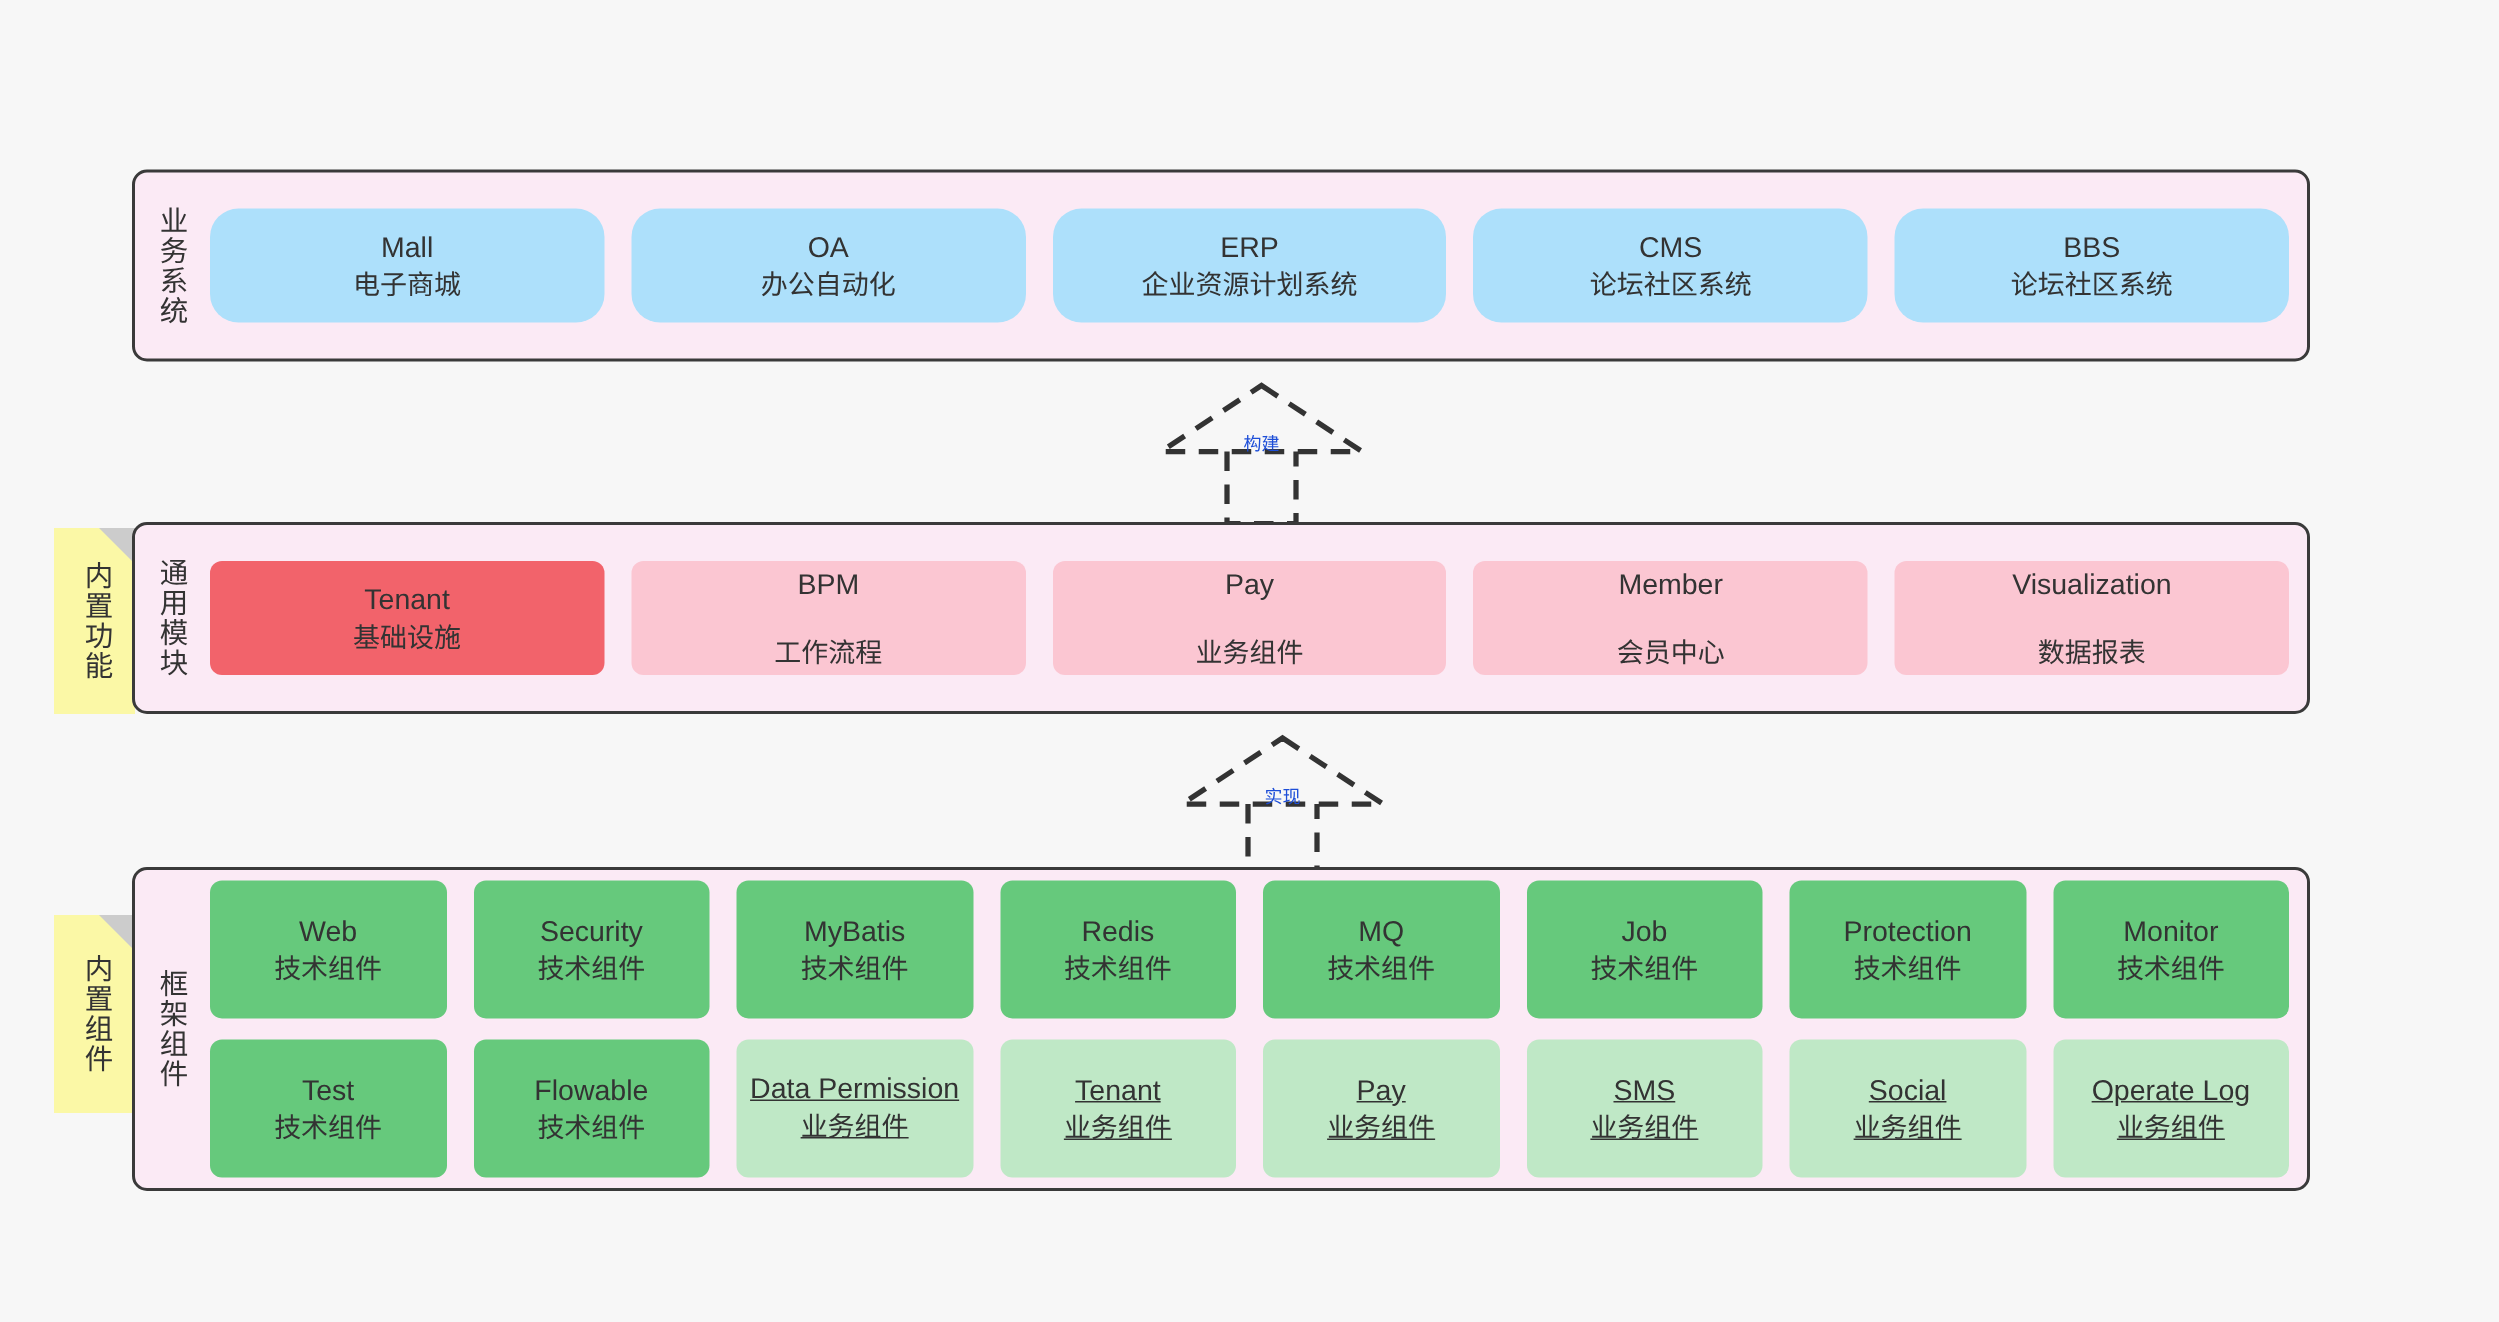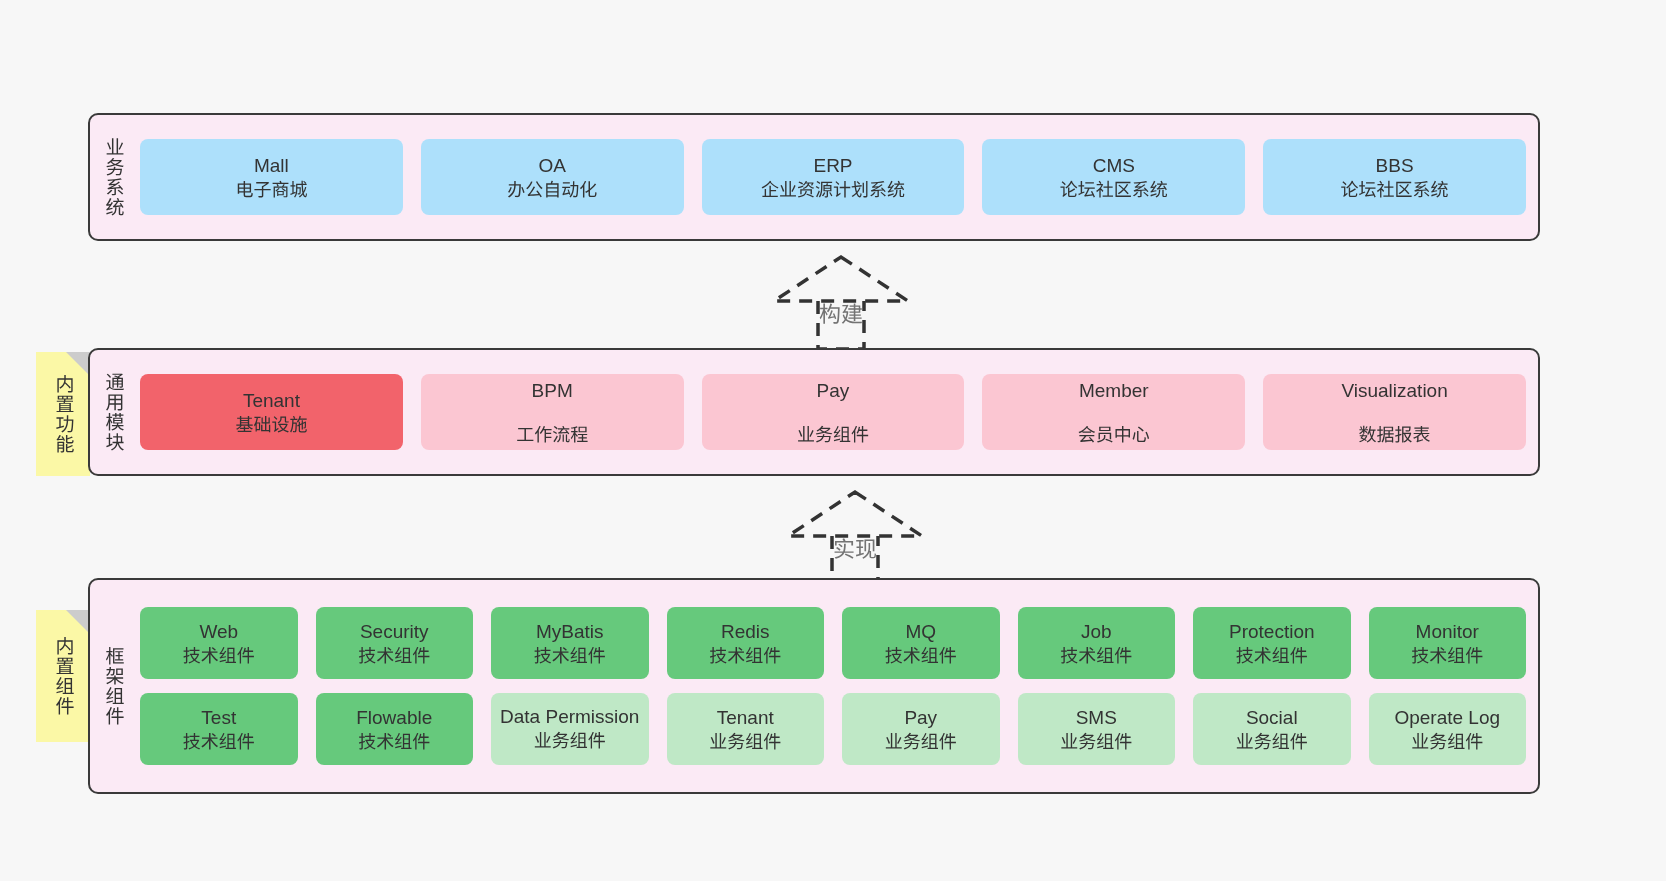--- a/index.html
+++ b/index.html
@@ -85,34 +85,34 @@
     font-size: 18px;
     line-height: 24px;
     white-space: nowrap;
   }
   .node.wrap .n-title {
     white-space: normal;
     line-height: 24px;
   }
 
   
-  .c-blue        { background: #ade0fb; }
+  .c-blue        { background: #ade0fb; border-radius: 19px; }
   .c-red         { background: #f2636b; }
   .c-pink        { background: #fbc6d2; gap: 20px; }
   .c-green       { background: #66c97c; }
-  .c-green-light { background: #bfe8c6; }
+  .c-green-light { background: #bfe8c6; text-decoration: underline; }
 
   
   #layer-business  { left: 88px;  top: 113px; width: 1452px; height: 128px; }
   #layer-common    { left: 88px;  top: 348px; width: 1452px; height: 128px; }
   #layer-framework { left: 88px;  top: 578px; width: 1452px; height: 216px; }
 
   #layer-business  .node,
   #layer-common    .node { height: 76px; }
-  #layer-framework .node { height: 72px; }
+  #layer-framework .node { height: 92px; }
 
   
   .sticky {
     position: absolute;
     width: 54px;
     background: #fbf8a6;
     box-sizing: border-box;
     display: flex;
     align-items: center;
     justify-content: center;
@@ -147,25 +147,25 @@
 
   .arrow-group svg {
     position: absolute;
     left: 0;
     top: 0;
     overflow: visible;
   }
   .arrow-label {
     position: absolute;
     left: 50%;
-    top: 51px;
+    top: 32px;
     transform: translateX(-50%);
-    font-size: 22px;
+    font-size: 12px;
     line-height: 22px;
-    color: #737373;
+    color: #1d4ed8;
     background: transparent;
     white-space: nowrap;
     user-select: none;
   }
 </style>
 </head>
 <body>
 
 <div id="canvas">
 

